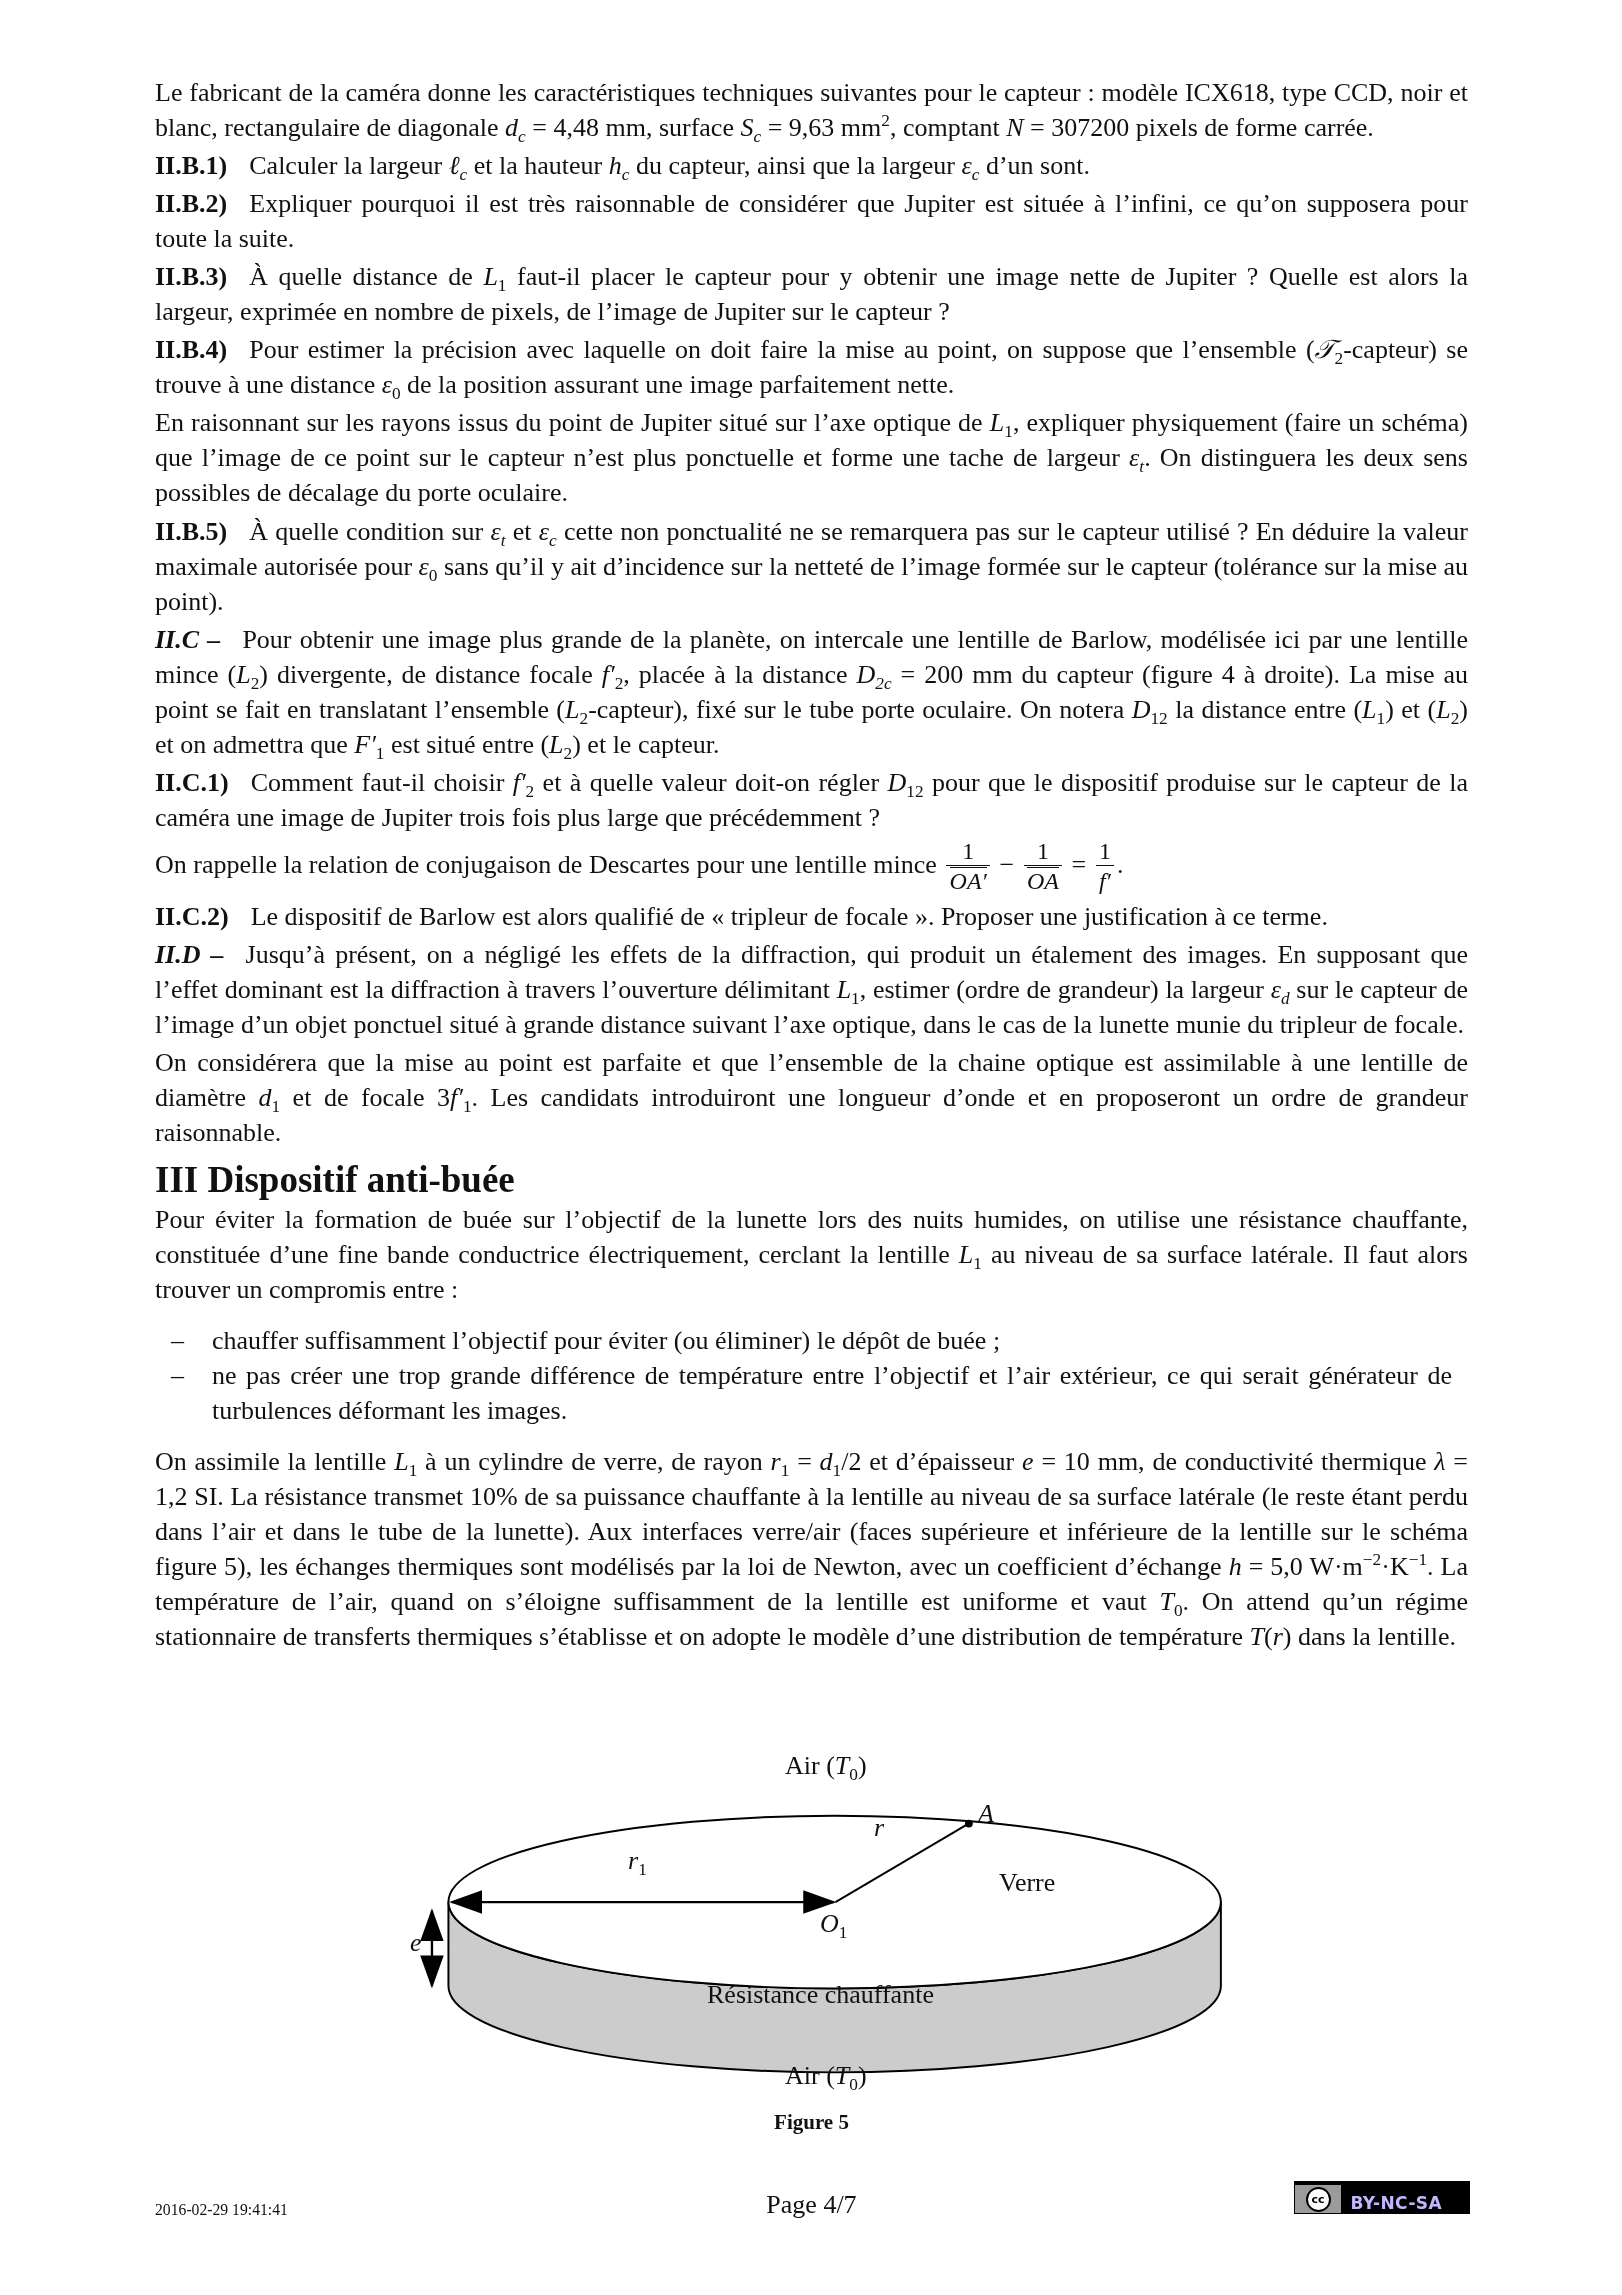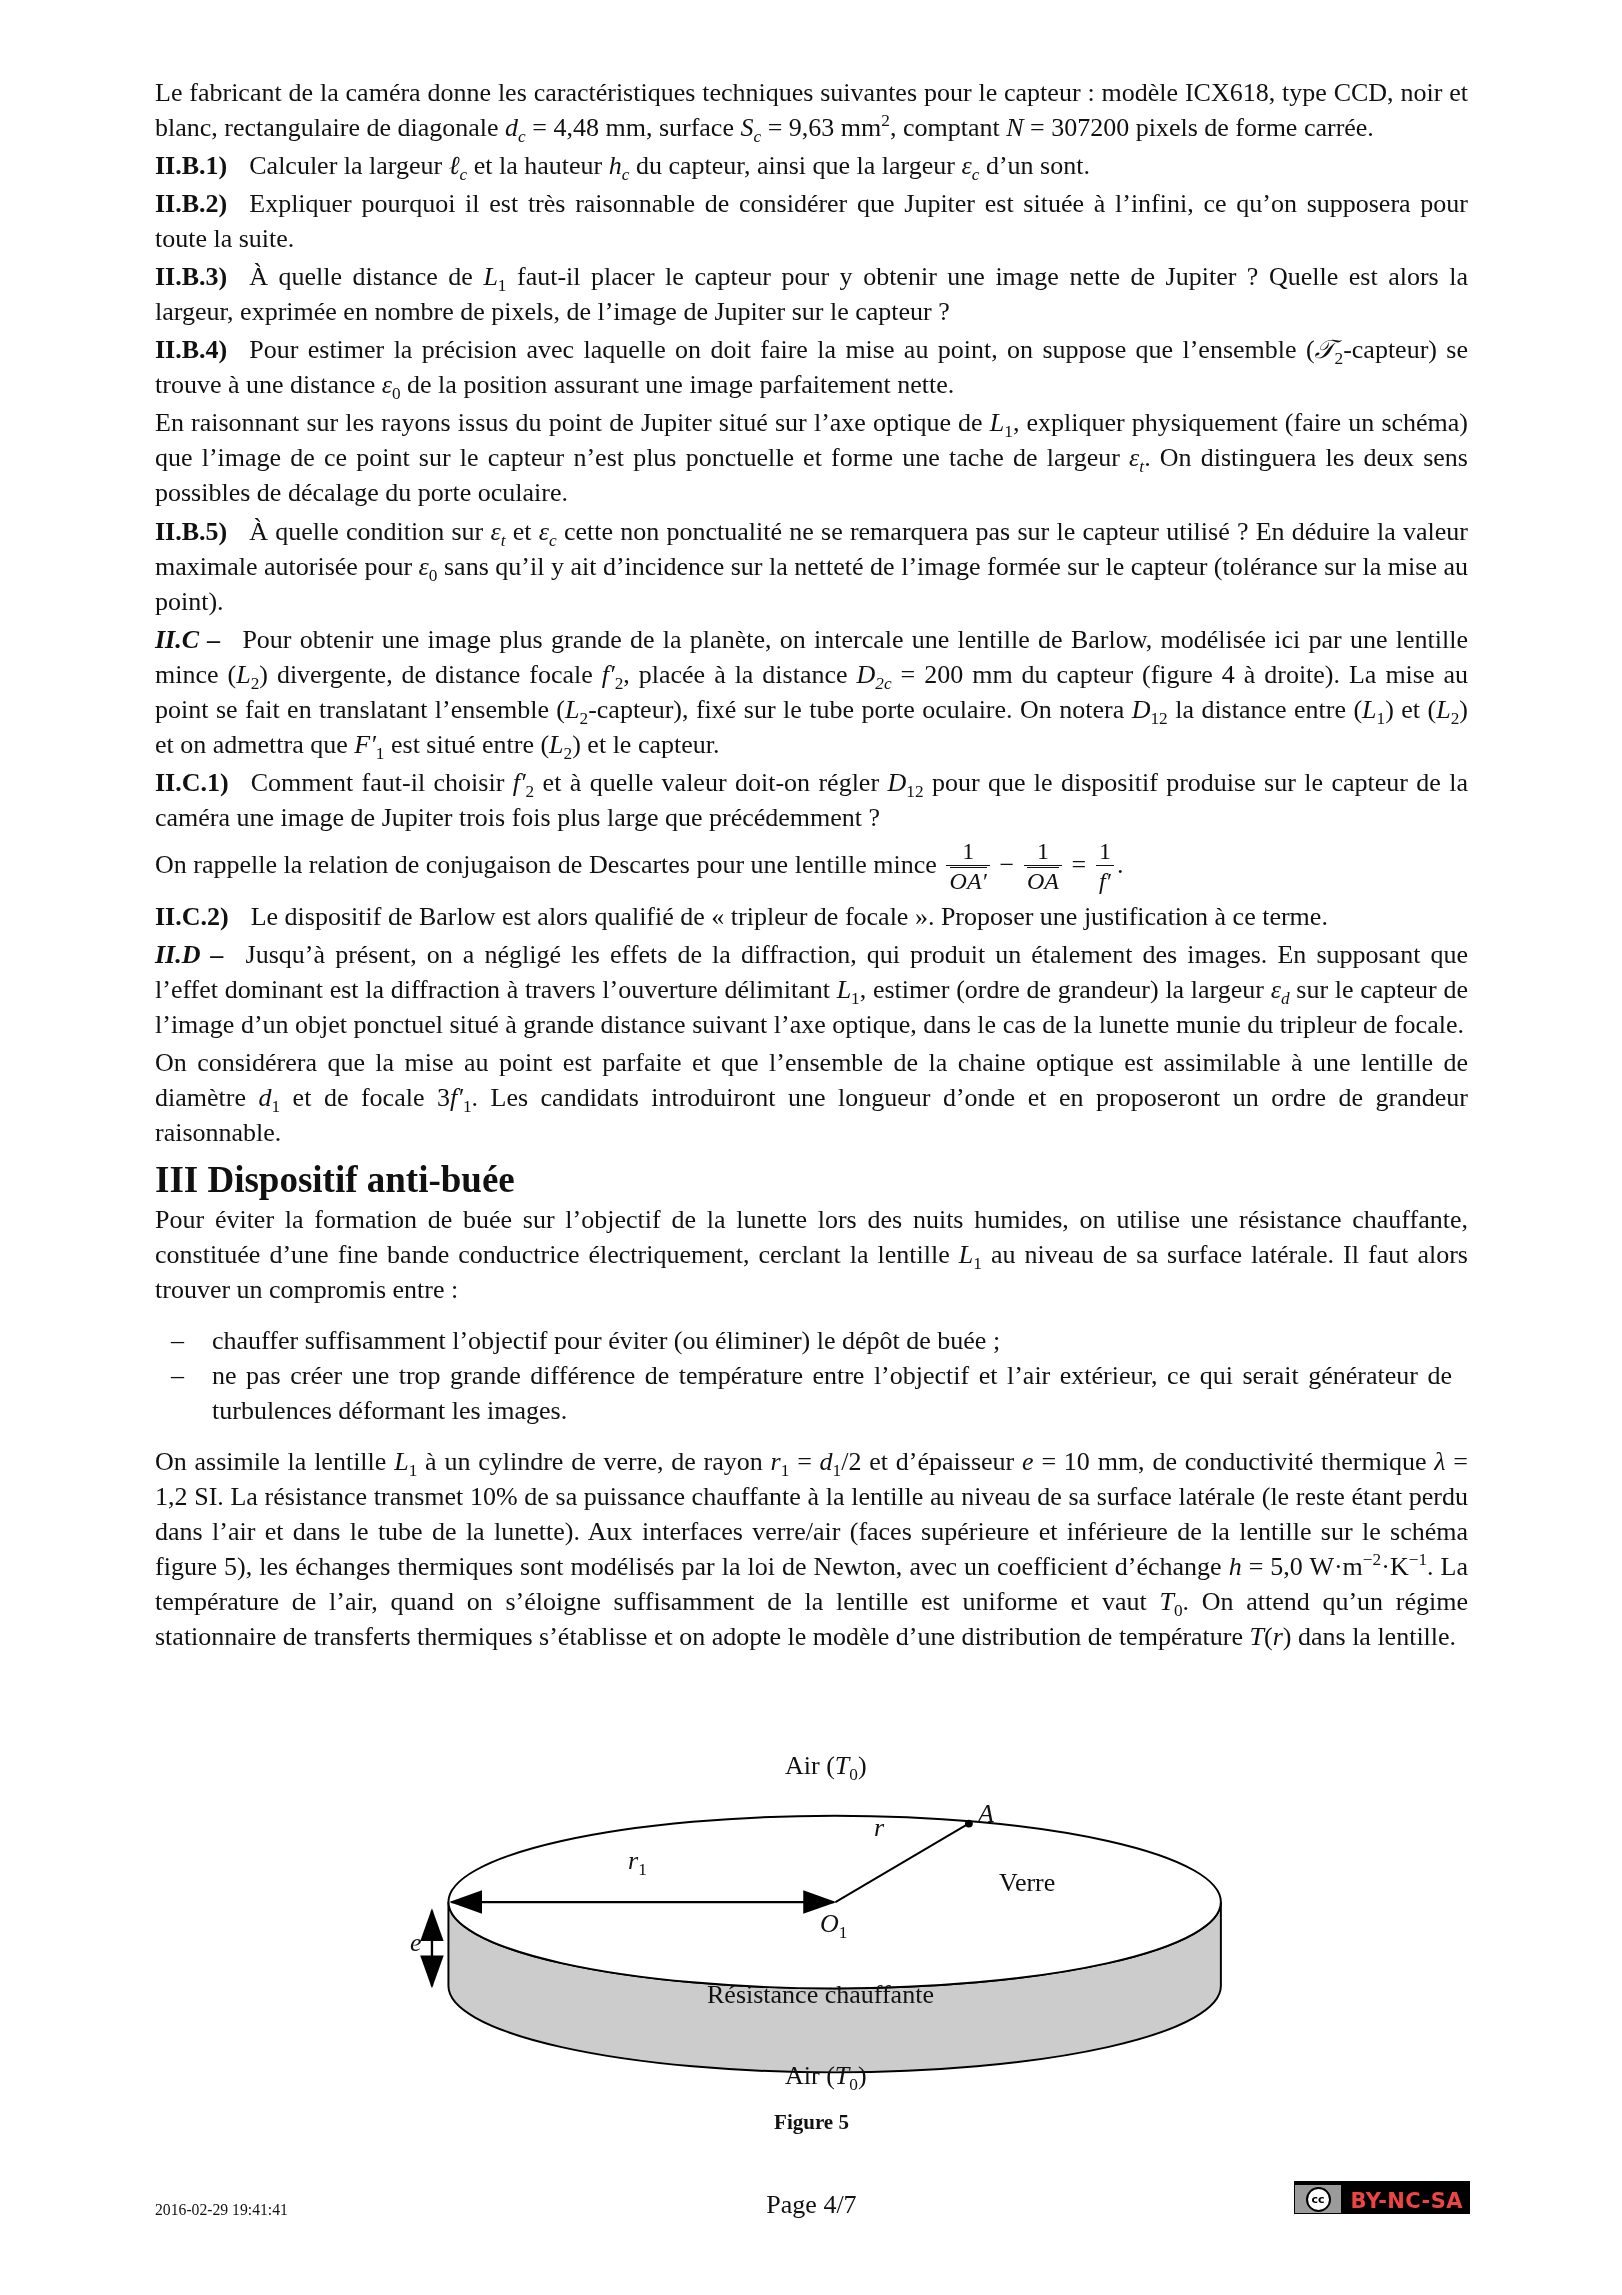--- a/index.html
+++ b/index.html
@@ -23,21 +23,21 @@
   #eqline{position:relative;}
   #fig{position:absolute;left:0;top:1727px;width:1623px;height:471px;}
   #fig svg{position:absolute;left:0;top:0;}
   .flab{position:absolute;font-size:26px;white-space:nowrap;}
   #figcap{position:absolute;left:0;width:1623px;top:2110px;text-align:center;font-weight:bold;font-size:21px;}
   #footer-ts{position:absolute;left:155px;top:2201px;font-size:15.7px;}
   #footer-page{position:absolute;left:0;width:1623px;text-align:center;top:2190px;font-size:26px;}
   #cc{position:absolute;left:1294px;top:2181px;width:174px;height:31px;border:1.6px solid #000;background:#000;display:flex;align-items:flex-end;}
   #cc .ccl{width:46px;height:28px;background:#9b9b9b;display:flex;align-items:center;justify-content:center;}
   #cc .ccc{width:25px;height:25px;border-radius:50%;background:#fff;border:2.4px solid #000;box-sizing:border-box;font-family:"DejaVu Sans",sans-serif;font-weight:bold;font-size:11px;display:flex;align-items:center;justify-content:center;color:#000;}
-  #cc .cct{color:#ef4444;font-family:"DejaVu Sans",sans-serif;font-weight:bold;font-size:21px;padding-left:9.4px;letter-spacing:0.4px;}
+  #cc .cct{color:#c4b5fd;font-family:"DejaVu Sans",sans-serif;font-weight:bold;font-size:17px;padding-left:9.4px;letter-spacing:0.4px;}
 </style>
 </head>
 <body>
 
 <div id="page">
     <p class="p"><span>Le fabricant de la caméra donne les caractéristiques techniques suivantes pour le capteur : modèle ICX618, type CCD, noir et blanc, rectangulaire de diagonale </span><span class="m">d</span><sub style="font-style: italic;">c</sub><span> = 4,48 mm, surface </span><span class="m">S</span><sub style="font-style: italic;">c</sub><span> = 9,63 mm</span><sup>2</sup><span>, comptant </span><span class="m">N</span><span> = 307200 pixels de forme carrée.</span></p>
     <p class="p"><span class="lbl">II.B.1)</span><span>Calculer la largeur </span><span class="m">ℓ</span><sub style="font-style: italic;">c</sub><span> et la hauteur </span><span class="m">h</span><sub style="font-style: italic;">c</sub><span> du capteur, ainsi que la largeur </span><span class="m">ε</span><sub style="font-style: italic;">c</sub><span> d’un sont.</span></p>
     <p class="p"><span class="lbl">II.B.2)</span><span>Expliquer pourquoi il est très raisonnable de considérer que Jupiter est située à l’infini, ce qu’on supposera pour toute la suite.</span></p>
     <p class="p"><span class="lbl">II.B.3)</span><span>À quelle distance de </span><span class="m">L</span><sub>1</sub><span> faut-il placer le capteur pour y obtenir une image nette de Jupiter ? Quelle est alors la largeur, exprimée en nombre de pixels, de l’image de Jupiter sur le capteur ?</span></p>
     <p class="p"><span class="lbl">II.B.4)</span><span>Pour estimer la précision avec laquelle on doit faire la mise au point, on suppose que l’ensemble (</span><span class="m">𝒯</span><sub>2</sub><span>-capteur) se trouve à une distance </span><span class="m">ε</span><sub>0</sub><span> de la position assurant une image parfaitement nette.</span></p>

